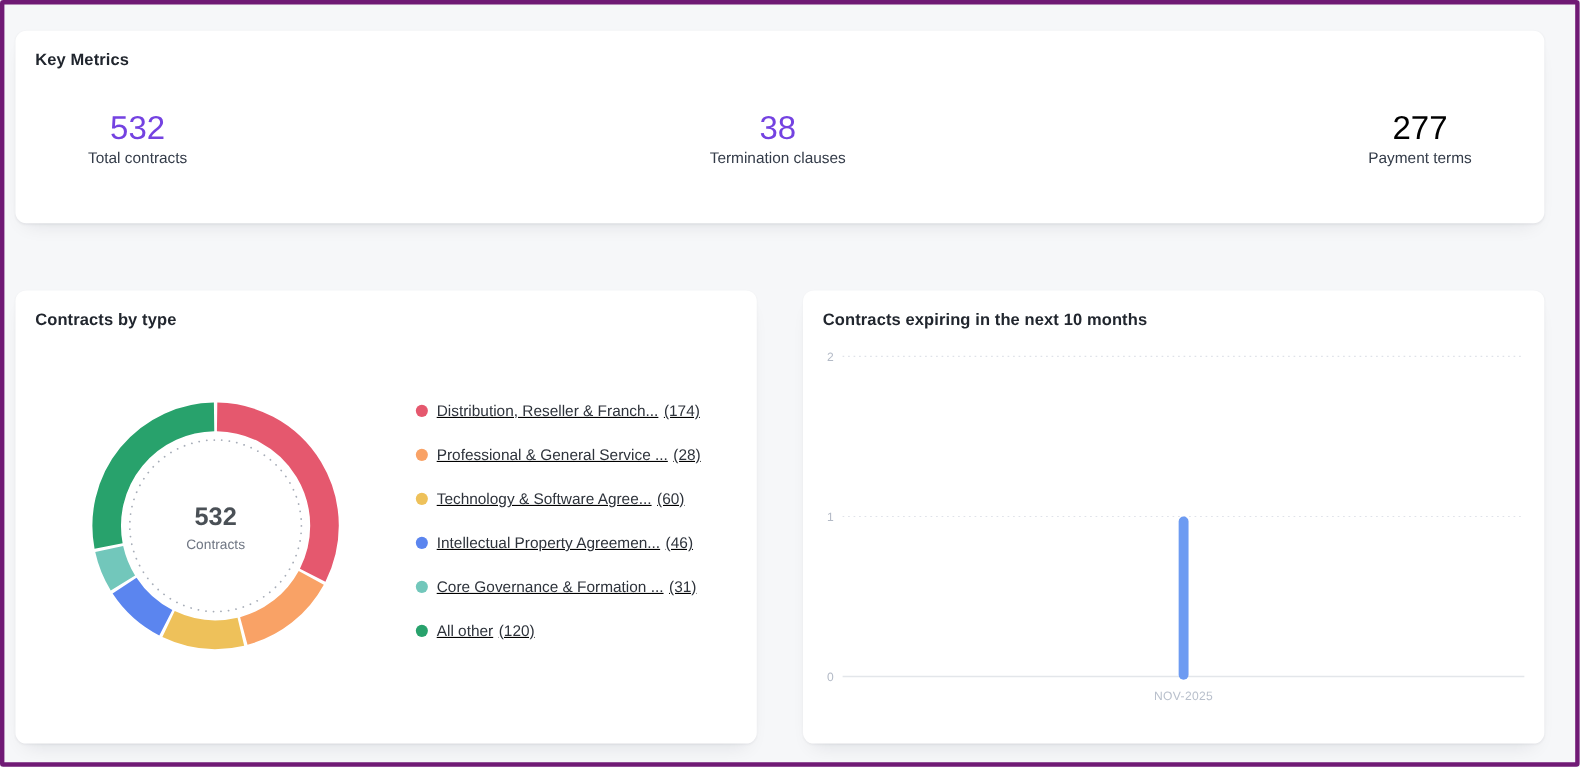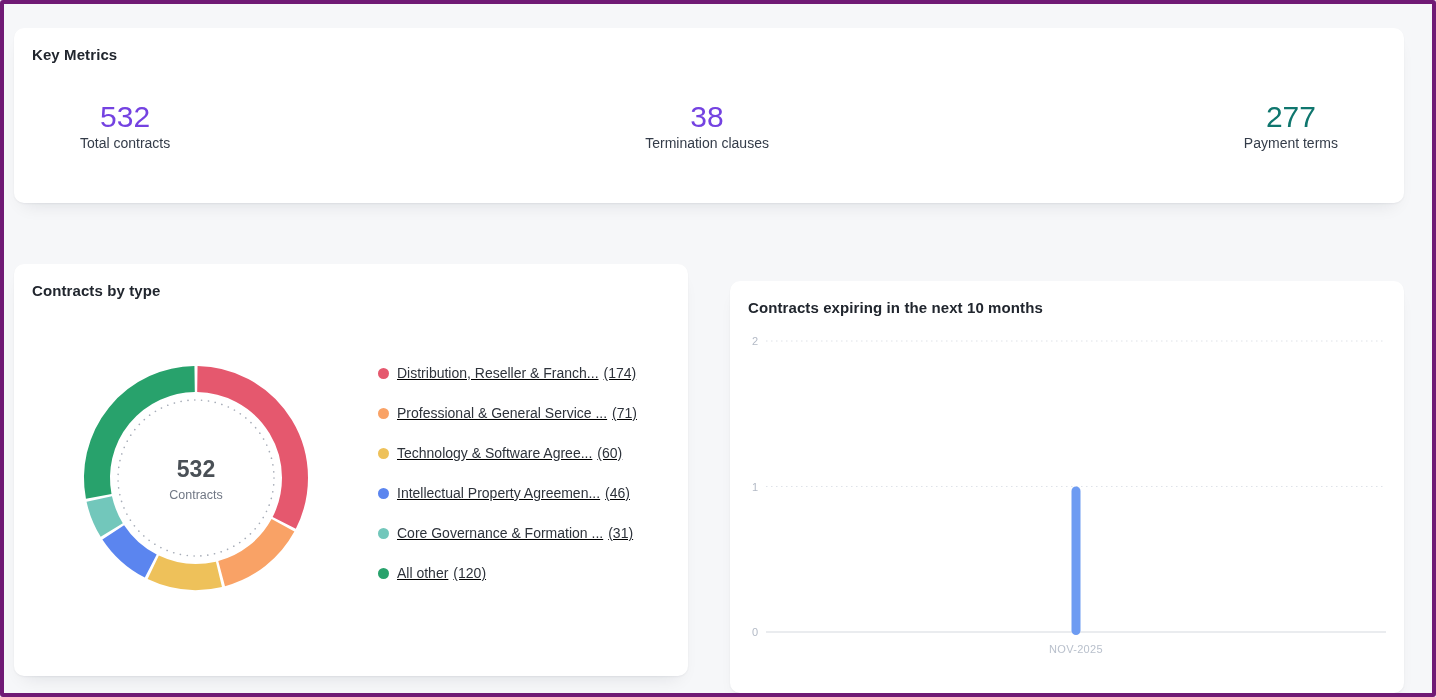--- a/index.html
+++ b/index.html
@@ -49,42 +49,42 @@
   #donut-legend li {
     height:40px; display:flex; align-items:center;text-decoration:underline;
   }
   .legend-dot {
     width:11px; height:11px; border-radius:50%;
     flex:0 0 11px; margin-right:8px;
   }
   .legend-label { font-size:14px; color:#2e333b; }
   .legend-count { font-size:14px; color:#2e333b; margin-left:5px; }
   
-  .bar-card { left:726px; top:277px; width:674px; height:412px; }
+  .bar-card { left:726px; top:260px; width:674px; height:412px; }
   #bar-svg { position:absolute; left:18px; top:46px; }
   text { font-family:"Liberation Sans", sans-serif; }
 </style>
 </head>
 <body>
 
 <div class="frame">
 
   <section class="card metrics-card">
     <h2 class="card-title">Key Metrics</h2>
     <div class="metrics-row">
       <div class="metric">
         <div class="metric-value" style="color: rgb(116, 66, 225);">532</div>
         <div class="metric-label">Total contracts</div>
       </div>
       <div class="metric">
         <div class="metric-value" style="color: rgb(116, 66, 225);">38</div>
         <div class="metric-label">Termination clauses</div>
       </div>
       <div class="metric">
-        <div class="metric-value" style="color: #0f766e;">277</div>
+        <div class="metric-value" style="color: #000000;">277</div>
         <div class="metric-label">Payment terms</div>
       </div>
     </div>
   </section>
 
   <section class="card donut-card">
     <h2 class="card-title">Contracts by type</h2>
     <svg id="donut-svg" width="240" height="240" viewBox="0 0 240 240">
         <path d="M 121.38 21.01 A 99 99 0 0 1 208.25 164.86" fill="none" stroke="#e5586e" stroke-width="26" stroke-linecap="butt"></path>
         <path d="M 206.97 167.31 A 99 99 0 0 1 145.64 215.62" fill="none" stroke="#f9a266" stroke-width="26" stroke-linecap="butt"></path>
@@ -98,21 +98,21 @@
       </svg>
     <ul id="donut-legend">
         <li>
           <span class="legend-dot" style="background: rgb(229, 88, 110);"></span>
           <span class="legend-label">Distribution, Reseller &amp; Franch...</span>
           <span class="legend-count">(174)</span>
         </li>
         <li>
           <span class="legend-dot" style="background: rgb(249, 162, 102);"></span>
           <span class="legend-label">Professional &amp; General Service ...</span>
-          <span class="legend-count">(71)</span>
+          <span class="legend-count">(28)</span>
         </li>
         <li>
           <span class="legend-dot" style="background: rgb(238, 193, 90);"></span>
           <span class="legend-label">Technology &amp; Software Agree...</span>
           <span class="legend-count">(60)</span>
         </li>
         <li>
           <span class="legend-dot" style="background: rgb(91, 133, 239);"></span>
           <span class="legend-label">Intellectual Property Agreemen...</span>
           <span class="legend-count">(46)</span>

